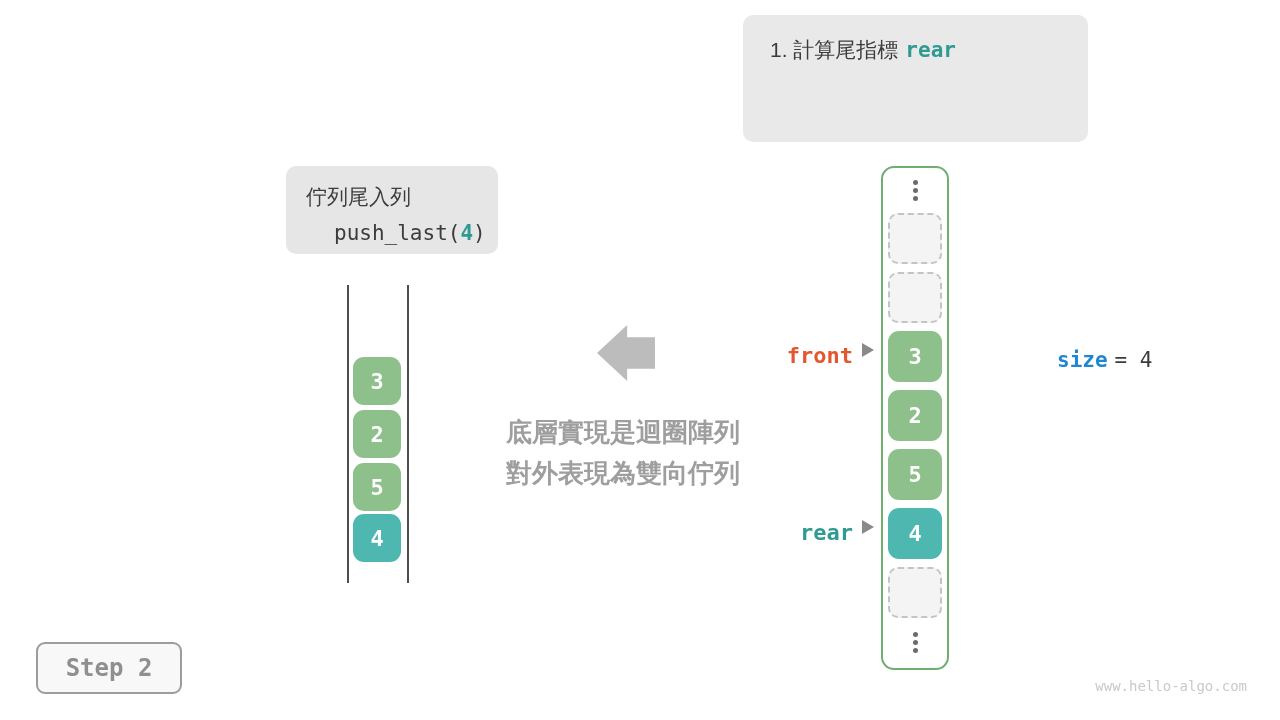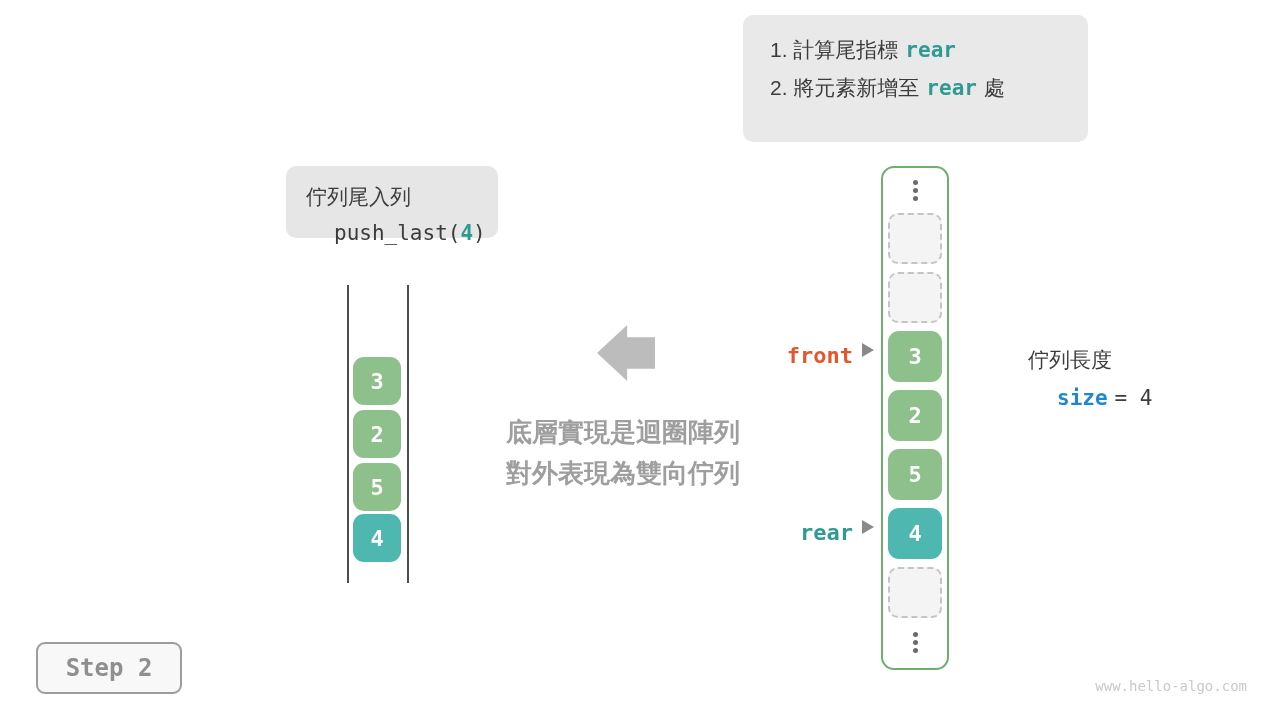--- a/index.html
+++ b/index.html
@@ -22,21 +22,21 @@
     font-size: 21px; line-height: 37px;
     white-space: nowrap;
   }
   .code { font-family: "DejaVu Sans Mono", "Liberation Mono", monospace; font-weight: bold; margin: 0 7px; }
   .code-teal { color: #2e9a91; }
   .code-blue { color: #1f87d1; }
 
   
   .op-box {
     position: absolute; left: 286px; top: 166px;
-    width: 212px; height: 72px;
+    width: 212px; height: 88px;
     background: #e6e6e6; border-radius: 10px;
     padding: 13px 0 0 20px;
     font-size: 21px; line-height: 36px;
     white-space: nowrap;
   }
   .op-box .codeline { font-family: "DejaVu Sans Mono", "Liberation Mono", monospace; font-size: 21px; margin-left: 28px; }
   .op-box .arg { color: #2e9a91; font-weight: bold; }
 
   
   .q-line { position: absolute; width: 2px; background: #4d4d4d; top: 285px; height: 298px; }
@@ -120,21 +120,20 @@
     position: absolute; right: 33px; top: 678px;
     font-family: "DejaVu Sans Mono", "Liberation Mono", monospace;
     font-size: 14px; color: #c9c9c9;
   }
 </style>
 </head>
 <body>
 
 <div class="instructions">
   <div><span>1. 計算尾指標</span><span class="code code-teal">rear</span></div>
-  <div><span>2. 將元素新增至</span><span class="code code-teal">rear</span><span>處</span></div>
 </div>
 
 <div class="op-box">
   <div>佇列尾入列</div>
   <div class="codeline"><span>push_last(</span><span class="arg">4</span><span>)</span></div>
 </div>
 
 <div class="q-line q-line-l"></div>
 <div class="q-line q-line-r"></div>
 <div class="cell cell-green lq lq0">3</div>
@@ -170,19 +169,18 @@
 <div class="pointer pointer-front">
   <span>front</span>
   <span class="tri"></span>
 </div>
 <div class="pointer pointer-rear">
   <span>rear</span>
   <span class="tri"></span>
 </div>
 
 <div class="size-info">
-  <div>佇列長度</div>
   <div class="codeline"><span class="sz">size</span><span class="code" style="font-weight:normal;">= 4</span></div>
 </div>
 
 <div class="step-badge">Step 2</div>
 
 <div class="watermark">www.hello-algo.com</div>
 
 </body></html>

